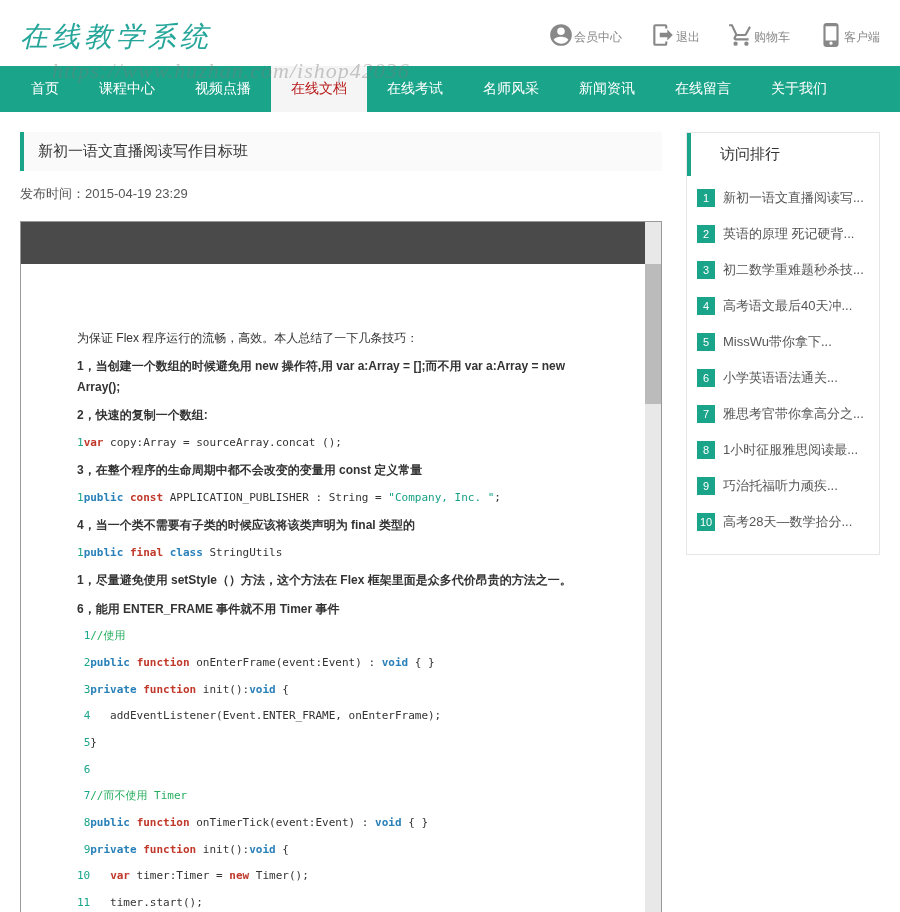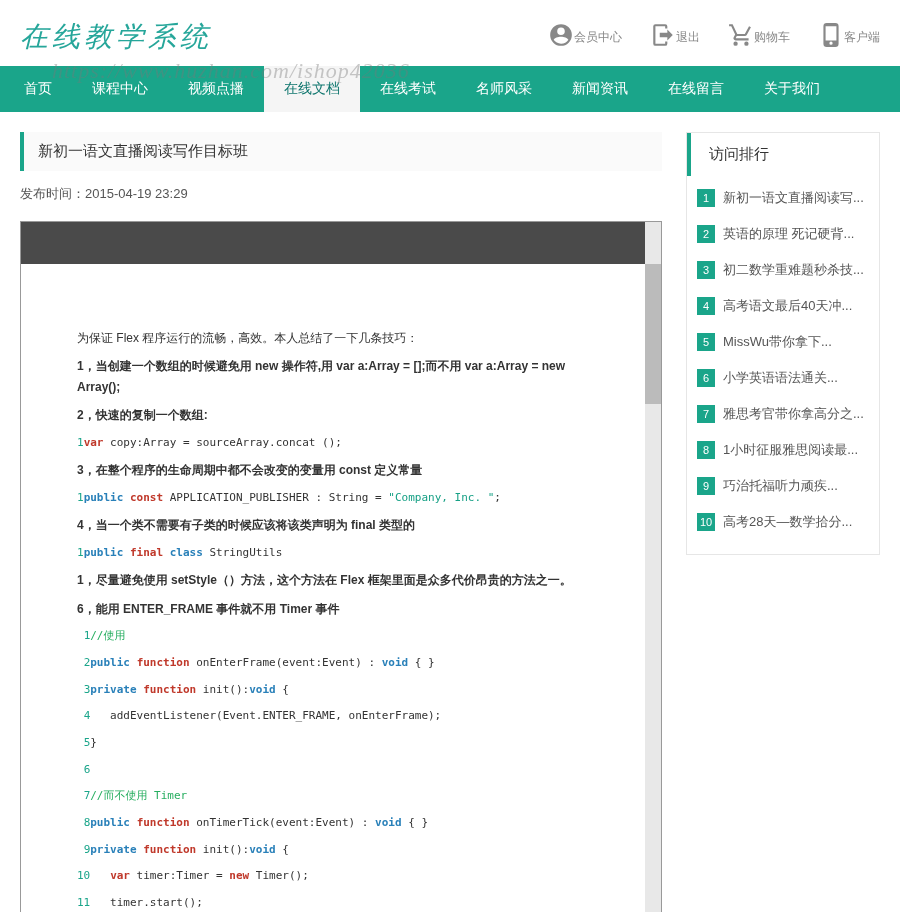--- a/index.html
+++ b/index.html
@@ -3,43 +3,43 @@
 <meta charset="utf-8">
 <style>
 * { margin: 0; padding: 0; box-sizing: border-box; }
 body { font-family: "Microsoft YaHei", Arial, sans-serif; background: #fff; color: #333; width: 900px; }
 .watermark { position: absolute; top: 10px; left: 52px; font-size: 22px; color: rgba(120,120,120,0.4); font-family: serif; font-style: italic; letter-spacing: 1px; z-index: 100; margin-top: 48px; }
 .header { display: flex; justify-content: space-between; align-items: center; padding: 18px 20px 10px 20px; }
 .logo { font-size: 28px; color: #26a69a; font-weight: 500; letter-spacing: 4px; font-style: italic; font-family: "KaiTi", serif; }
 .top-icons { display: flex; gap: 28px; }
 .top-icon { display: flex; flex-direction: row; align-items: center; color: #888; font-size: 12px; cursor: pointer; }
 .top-icon svg { width: 26px; height: 26px; fill: #888; margin-bottom: 4px; }
-.nav { background: #1aa58a; display: flex; padding: 0 4px; }
+.nav { background: #1aa58a; display: flex; padding: 0 11px; }
 .nav-item { color: #fff; padding: 14px 20px; font-size: 14px; cursor: pointer; }
-.nav-item.active { background: #f5f5f5; color: #0f766e; }
+.nav-item.active { background: #f5f5f5; color: #b91c1c; }
 .container { display: flex; padding: 20px; gap: 24px; }
 .main { flex: 1; min-width: 0; }
 .article-title { border-left: 4px solid #1aa58a; padding: 10px 14px; background: #fafafa; font-size: 15px; font-weight: 500; margin-bottom: 14px; }
 .pub-time { color: #555; font-size: 13px; margin-bottom: 18px; }
 .doc-frame { border: 1px solid #999; background: #fff; position: relative; }
 .doc-header-bar { height: 42px; background: #4a4a4a; }
 .doc-scroll { position: absolute; right: 0; top: 0; width: 16px; height: 100%; background: #e8e8e8; }
 .doc-scroll-thumb { width: 100%; height: 140px; background: #bbb; margin-top: 42px; }
 .doc-content { padding: 56px 56px 20px 56px; font-size: 12px; line-height: 1.7; color: #333; }
 .doc-content p { margin: 8px 0; }
 .doc-content .bold { font-weight: bold; }
 .code-line { font-family: Consolas, monospace; font-size: 11px; color: #333; white-space: pre; }
 .ln { color: #1aa58a; }
 .kw-red { color: #c0392b; font-weight: bold; }
 .kw-blue { color: #2980b9; font-weight: bold; }
 .str { color: #16a085; }
 .cm { color: #27ae60; }
 .sidebar { width: 194px; }
 .panel { border: 1px solid #e6e6e6; }
-.panel-title { border-left: 4px solid #1aa58a; padding: 12px 18px; font-size: 15px; font-weight: 500; background: #fff; }
+.panel-title { border-left: 4px solid #1aa58a; padding: 12px 29px; font-size: 15px; font-weight: 500; background: #fff; }
 .rank-list { padding: 4px 10px 14px 10px; }
 .rank-item { display: flex; align-items: center; padding: 9px 0; font-size: 13px; color: #555; cursor: pointer; }
 .rank-num { width: 18px; height: 18px; background: #1aa58a; color: #fff; font-size: 11px; display: flex; align-items: center; justify-content: center; margin-right: 8px; flex-shrink: 0; }
 .rank-text { white-space: nowrap; overflow: hidden; text-overflow: ellipsis; }
 </style>
 </head>
 <body>
 
 <div class="watermark">https://www.huzhan.com/ishop42036</div>
 

